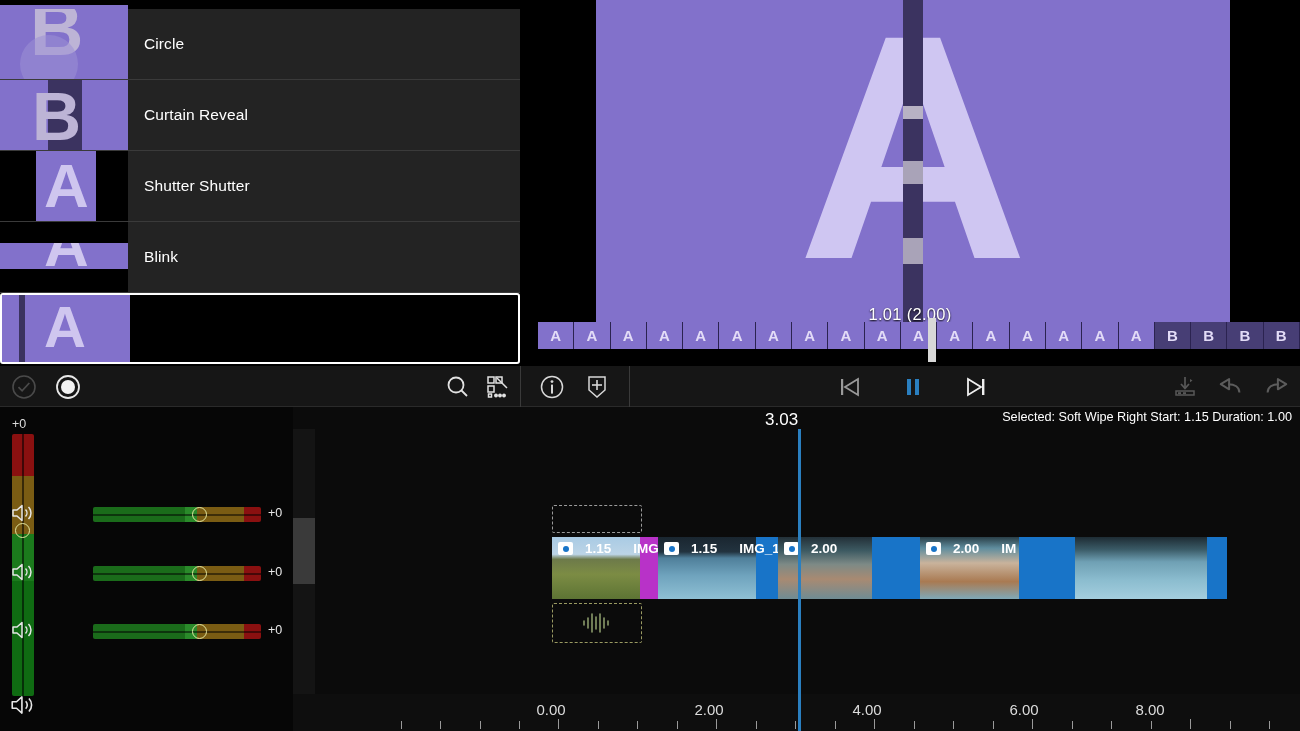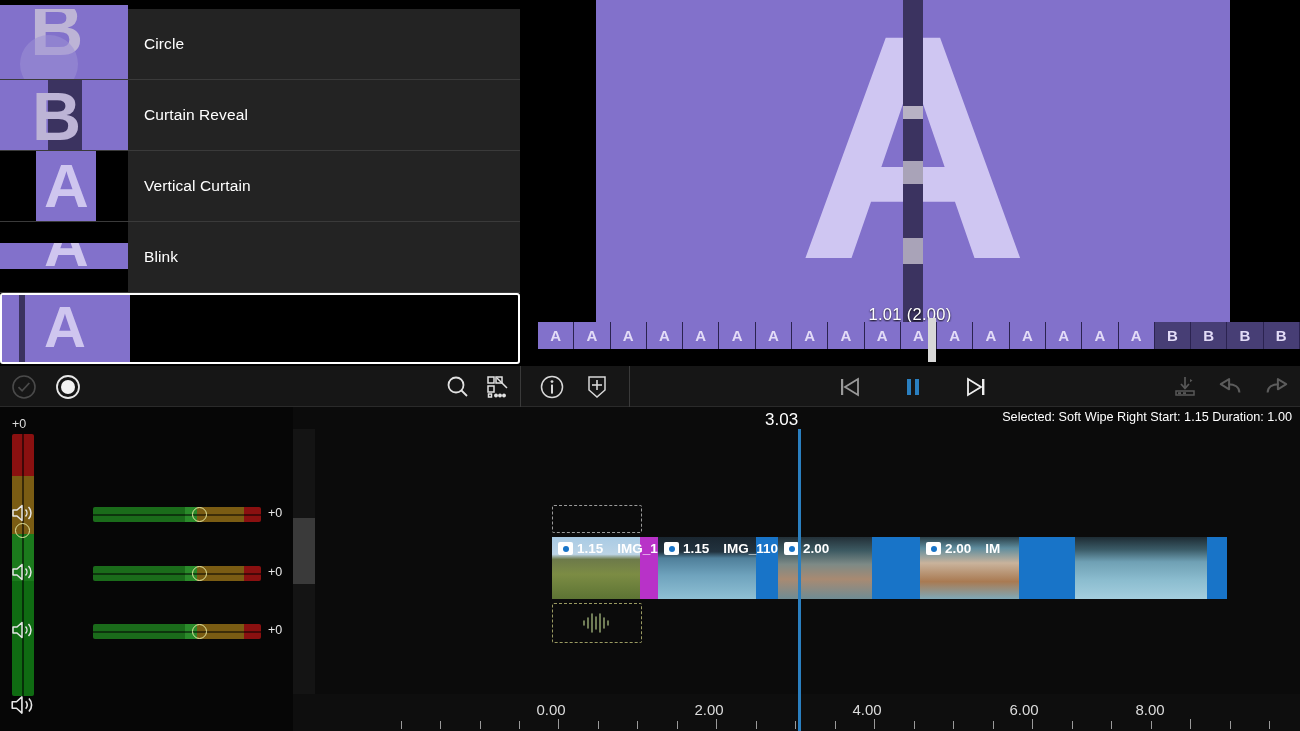--- a/index.html
+++ b/index.html
@@ -133,21 +133,21 @@
   .dashed-slot {
     position: absolute; border: 1px dashed #8a8a6a; border-radius: 2px; background: transparent;
   }
   #title-slot { left: 259px; top: 98px; width: 90px; height: 28px; border-color: #9a9a9a; }
   #audio-slot  { left: 259px; top: 196px; width: 90px; height: 40px; border-color: #9a9a62;
                  display:flex; align-items:center; justify-content:center; }
 
   #clips-row { position: absolute; left: 259px; top: 130px; height: 62px; display: flex; }
   .clip { position: relative; height: 62px; overflow: hidden; flex: 0 0 auto; }
   .clip .clip-badge {
-    position: absolute; left: 6px; top: 4px; display: flex; align-items: center; gap: 4px;
+    position: absolute; left: 6px; top: 4px; display: flex; align-items: center; gap: 12px;
     color: #fff; font-size: 13.5px; font-weight: 600; white-space: nowrap; z-index: 3;
   }
   .cam-icon { width: 15px; height: 13px; background: #fff; border-radius: 2px;
               display: flex; align-items: center; justify-content: center; }
   .cam-icon i { width: 6px; height: 6px; border-radius: 50%; background: #1874c8; display: block; }
   .clip-thumb { position: absolute; inset: 0; z-index: 1; }
   .clip-rightband { position: absolute; right: 0; top: 0; bottom: 0; z-index: 2; }
   .trans-clip {
     position: relative; height: 62px; background: #9585e0;
     border: 2.5px solid #fff; flex: 0 0 auto; overflow: hidden;
@@ -196,21 +196,21 @@
       </div>
       <div class="trans-label">Curtain Reveal</div>
     </div>
 
     <div class="trans-row">
       <div class="trans-thumb">
         <div class="th-base" style="background:#000;"></div>
         <div style="position:absolute;left:36px;top:0;width:60px;bottom:0;background:#8271cb;"></div>
         <div class="letter" style="left:44px;top:4px;font-size:62px;">A</div>
       </div>
-      <div class="trans-label">Vertical Curtain</div>
+      <div class="trans-label">Shutter Shutter</div>
     </div>
 
     <div class="trans-row">
       <div class="trans-thumb">
         <div class="th-base" style="background:#000;"></div>
         <div style="position:absolute;left:0;top:21px;width:128px;height:26px;background:#8271cb;"></div>
         <div class="letter" style="left:44px;top:-8px;font-size:62px;">A</div>
         <div style="position:absolute;left:0;top:0;width:128px;height:21px;background:#000;"></div>
         <div style="position:absolute;left:0;top:47px;width:128px;bottom:0;background:#000;"></div>
       </div>

